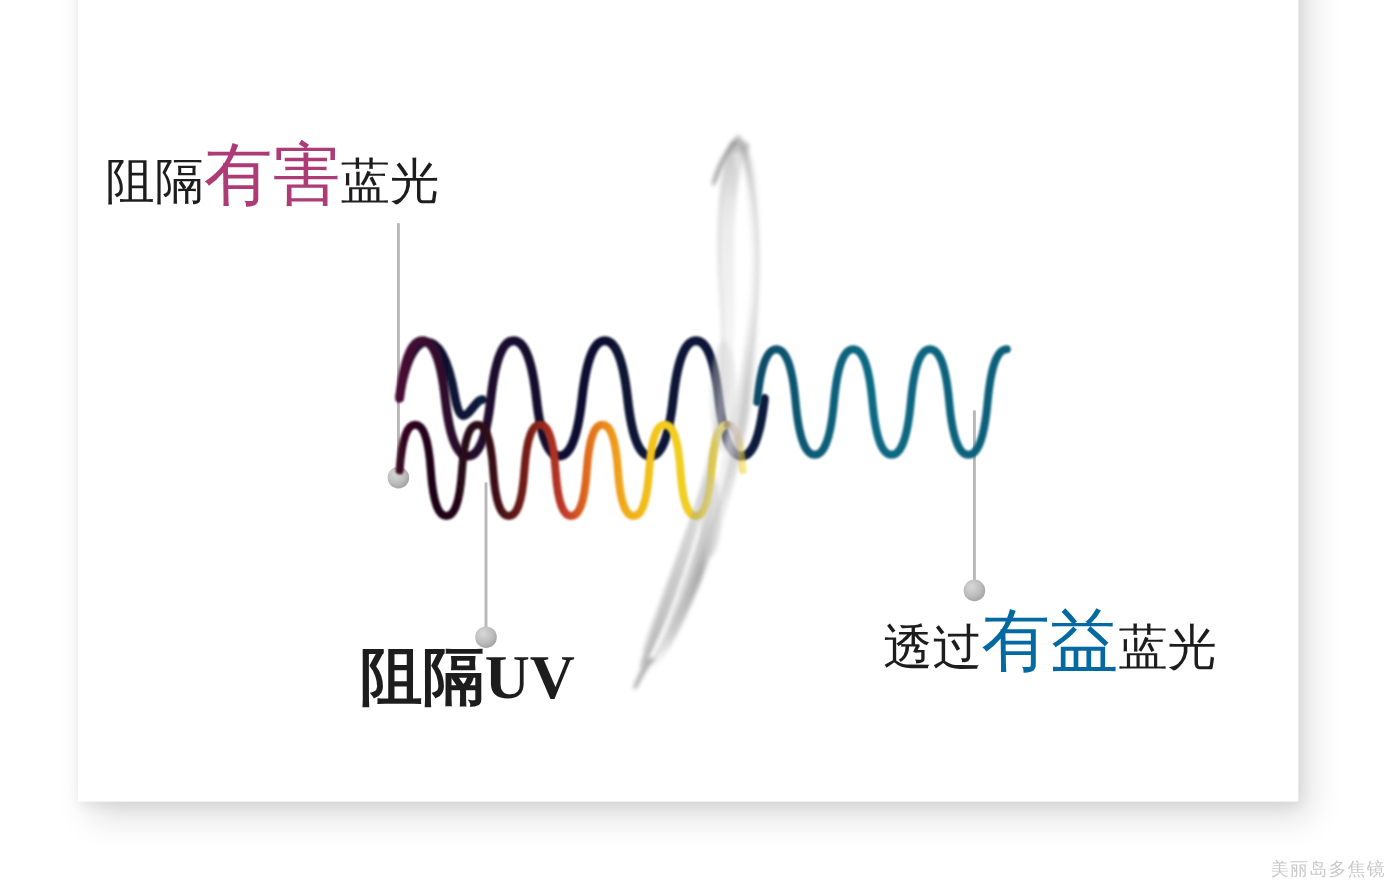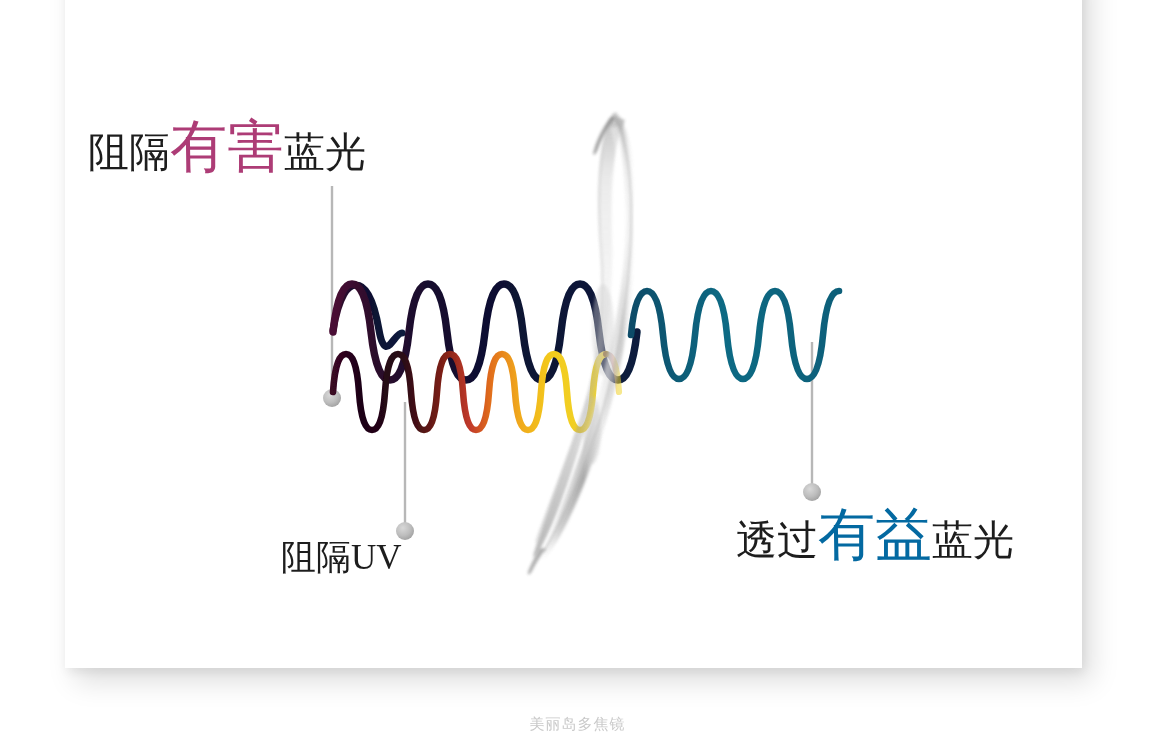--- a/index.html
+++ b/index.html
@@ -36,27 +36,27 @@
   }
   .label .sm{ font-size:41px; letter-spacing:0px; vertical-align:baseline;}
   .label .big{ font-size:57px; letter-spacing:0px; vertical-align:baseline;}
 
   #label-harmful{ left:88px; top:118px; }
   #label-harmful .hl{ color:#ad3c76; }
 
   #label-beneficial{ left:736px; top:506px; }
   #label-beneficial .hl{ color:#0369a1; }
 
-  #label-uv{ left:281px; top:540px; font-size:35px; }
+  #label-uv{ left:300px; top:540px; font-size:52px;font-weight:bold; }
 
   
   #watermark{
     position:absolute;
     left:0;top:715px;width:1155px;
-    text-align:center;
+    text-align:right;
     font-family:"Liberation Sans","DejaVu Sans",sans-serif;
     font-size:15px;
     color:#c9c9c9;
     letter-spacing:1px;
   }
 </style>
 </head>
 <body>
 
 <div id="stage">

